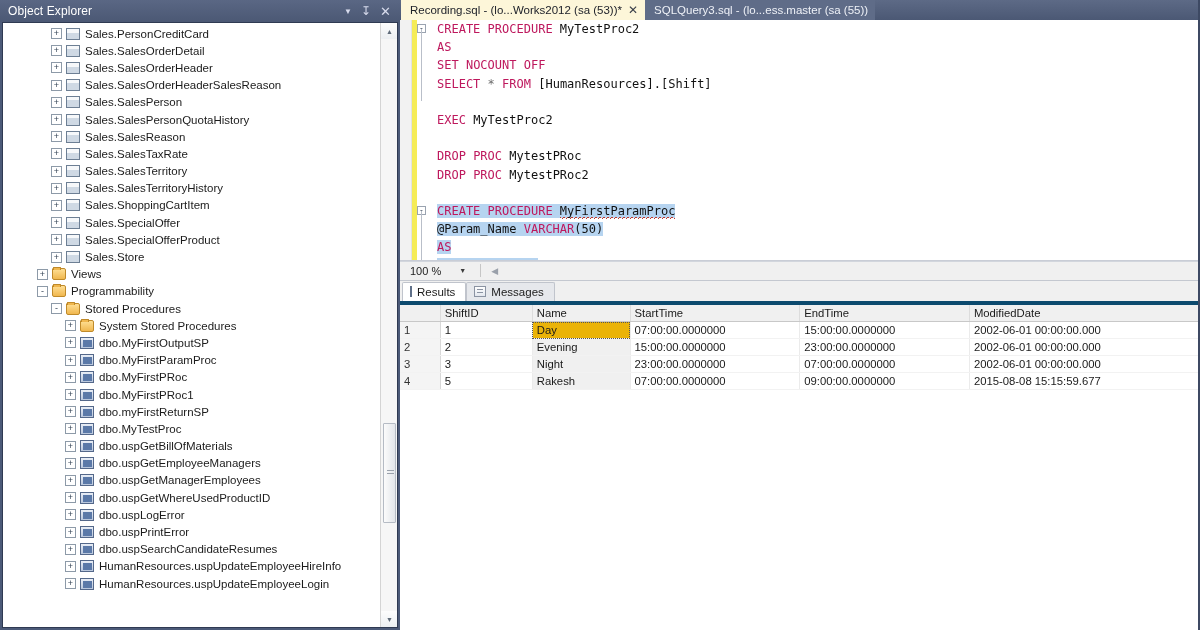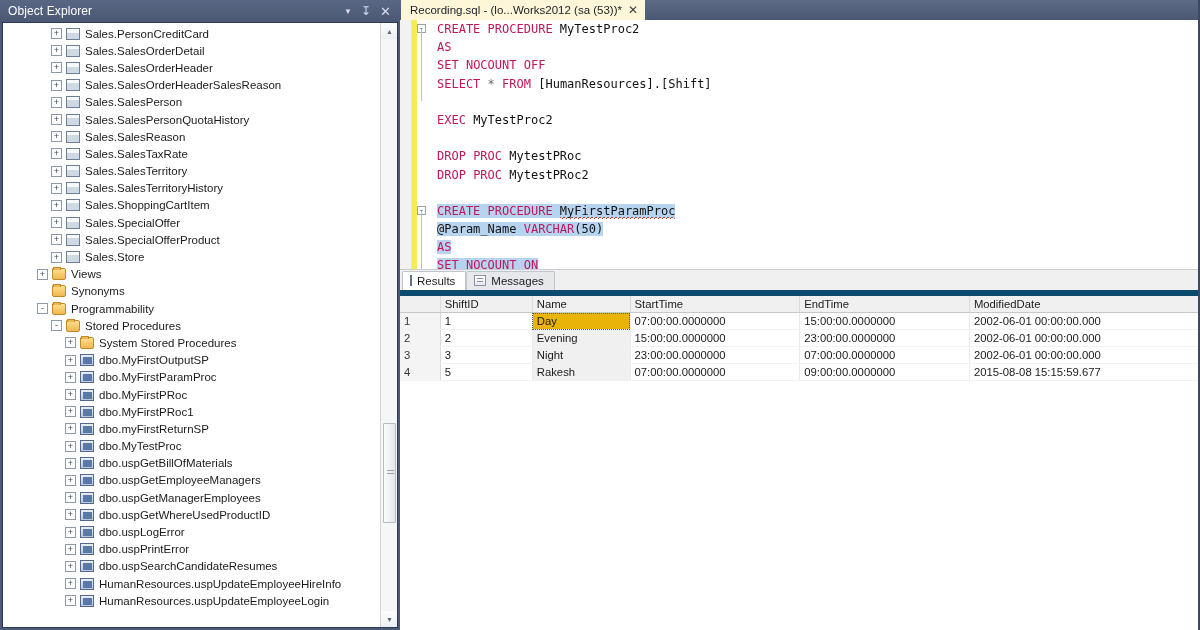--- a/index.html
+++ b/index.html
@@ -161,21 +161,21 @@
           border-radius:2px 2px 0 0; }
   .rtab.active { background:#ffffff; }
   .rtab.inactive { background:#e6e8ec; }
   .rtab-ico { width:12px; height:11px; }
   .rtab-ico.grid { background:#ffffff; border:1px solid #5f7089;
     background-image:linear-gradient(90deg,#7f94b2 1px,transparent 1px),linear-gradient(180deg,#7f94b2 1px,transparent 1px);
     background-size:4px 4px; }
   .rtab-ico.msg { background:linear-gradient(180deg,#ffffff,#e3e7ee); border:1px solid #8b93a2; position:relative;}
   .rtab-ico.msg:after{content:"";position:absolute;left:2px;top:2px;right:2px;height:1px;background:#8b93a2;box-shadow:0 3px 0 #8b93a2;}
 
-  .results-pane { flex:1 1 auto; background:#ffffff; overflow:hidden; position:relative; border-top:6px solid #0c4a6e;}
+  .results-pane { flex:1 1 auto; background:#ffffff; overflow:hidden; position:relative; border-top:4px solid #0c4a6e;}
   .grid { width:100%; border-collapse:collapse; font-size:11.3px; color:#1a1a1a; table-layout:fixed; }
   .grid th {
     background:#f0f0f0; border-right:1px solid #dcdcdc; border-bottom:1px solid #c8c8c8;
     font-weight:normal; text-align:left; padding:2px 4px; height:17px;
   }
   .grid td { border-right:1px solid #ebebeb; border-bottom:1px solid #f2f2f2; padding:1px 4px; height:17px; }
   .grid .rowhdr { background:#f4f4f4; border-right:1px solid #d8d8d8; color:#333; text-align:left; padding-left:4px; }
   .grid td.namecell { background:#f0f0f0; }
   .grid td.namecell.focused { outline:1px dotted #555; outline-offset:-1px; background:#eab308; }
   .c-rn { width:28px; } .c-id { width:64px; } .c-nm { width:68px; }
@@ -275,25 +275,20 @@
             <span class="exp">+</span>
             <span class="ic table"></span>
             <span class="tlabel">Sales.Store</span>
           </div>
           <div class="tree-row" style="padding-left: 34px;">
             <span class="exp">+</span>
             <span class="ic folder"></span>
             <span class="tlabel">Views</span>
           </div>
           <div class="tree-row" style="padding-left: 34px;">
-            <span class="exp none"></span>
-            <span class="ic folder"></span>
-            <span class="tlabel">Synonyms</span>
-          </div>
-          <div class="tree-row" style="padding-left: 34px;">
             <span class="exp">-</span>
             <span class="ic folder"></span>
             <span class="tlabel">Programmability</span>
           </div>
           <div class="tree-row" style="padding-left: 48px;">
             <span class="exp">-</span>
             <span class="ic folder"></span>
             <span class="tlabel">Stored Procedures</span>
           </div>
           <div class="tree-row" style="padding-left: 62px;">
@@ -385,30 +380,39 @@
     </div>
   </div>
 
   <div id="right-pane">
 
     <div class="tabstrip">
       <div class="tab active">
         <span>Recording.sql - (lo...Works2012 (sa (53))*</span>
         <span class="tabclose">✕</span>
       </div>
+      <div class="tab inactive">
+        <span>SQLQuery3.sql - (lo...ess.master (sa (55))</span>
+      </div>
     </div>
 
     <div class="editor-area">
       <div class="ed-indicator"></div>
       <div class="ed-change"></div>
       <div class="ed-fold"></div>
       <div class="code" id="code-host"><div class="ln"><span class="foldbox">-</span><span><span class="kw">CREATE</span><span> </span><span class="kw">PROCEDURE</span><span> </span><span class="id">MyTestProc2</span></span></div><div class="ln"><span><span class="kw">AS</span></span></div><div class="ln"><span><span class="kw">SET</span><span> </span><span class="kw">NOCOUNT</span><span> </span><span class="kw">OFF</span></span></div><div class="ln"><span><span class="kw">SELECT</span><span> </span><span class="star">*</span><span> </span><span class="kw">FROM</span><span> </span><span class="id">[HumanResources].[Shift]</span></span></div><div class="ln"><span></span></div><div class="ln"><span><span class="kw">EXEC</span><span> </span><span class="id">MyTestProc2</span></span></div><div class="ln"><span></span></div><div class="ln"><span><span class="kw">DROP</span><span> </span><span class="kw">PROC</span><span> </span><span class="id">MytestPRoc</span></span></div><div class="ln"><span><span class="kw">DROP</span><span> </span><span class="kw">PROC</span><span> </span><span class="id">MytestPRoc2</span></span></div><div class="ln"><span></span></div><div class="ln"><span class="foldbox">-</span><span class="sel"><span class="kw">CREATE</span><span> </span><span class="kw">PROCEDURE</span><span> </span><span class="id squiggle">MyFirstParamProc</span></span></div><div class="ln"><span class="sel"><span class="id">@Param_Name</span><span> </span><span><span class="kw">VARCHAR</span><span class="id">(50)</span></span></span></div><div class="ln"><span class="sel"><span class="kw">AS</span></span></div><div class="ln"><span class="sel"><span class="kw">SET</span><span> </span><span class="kw">NOCOUNT</span><span> </span><span class="kw">ON</span></span></div><div class="foldline" style="top: 9px; height: 72px;"></div><div class="foldline" style="top: 191px; height: 100px;"></div></div>
 
     </div>
 
+    <div class="zoombar">
+      <span>100 %</span>
+      <span class="zcar">▼</span>
+      <span class="zoom-split"></span>
+      <span class="zoom-grip">◀</span>
+    </div>
 
     <div class="results-tabs">
       <div class="rtab active">
         <span class="rtab-ico grid"></span>
         <span>Results</span>
       </div>
       <div class="rtab inactive">
         <span class="rtab-ico msg"></span>
         <span>Messages</span>
       </div>

